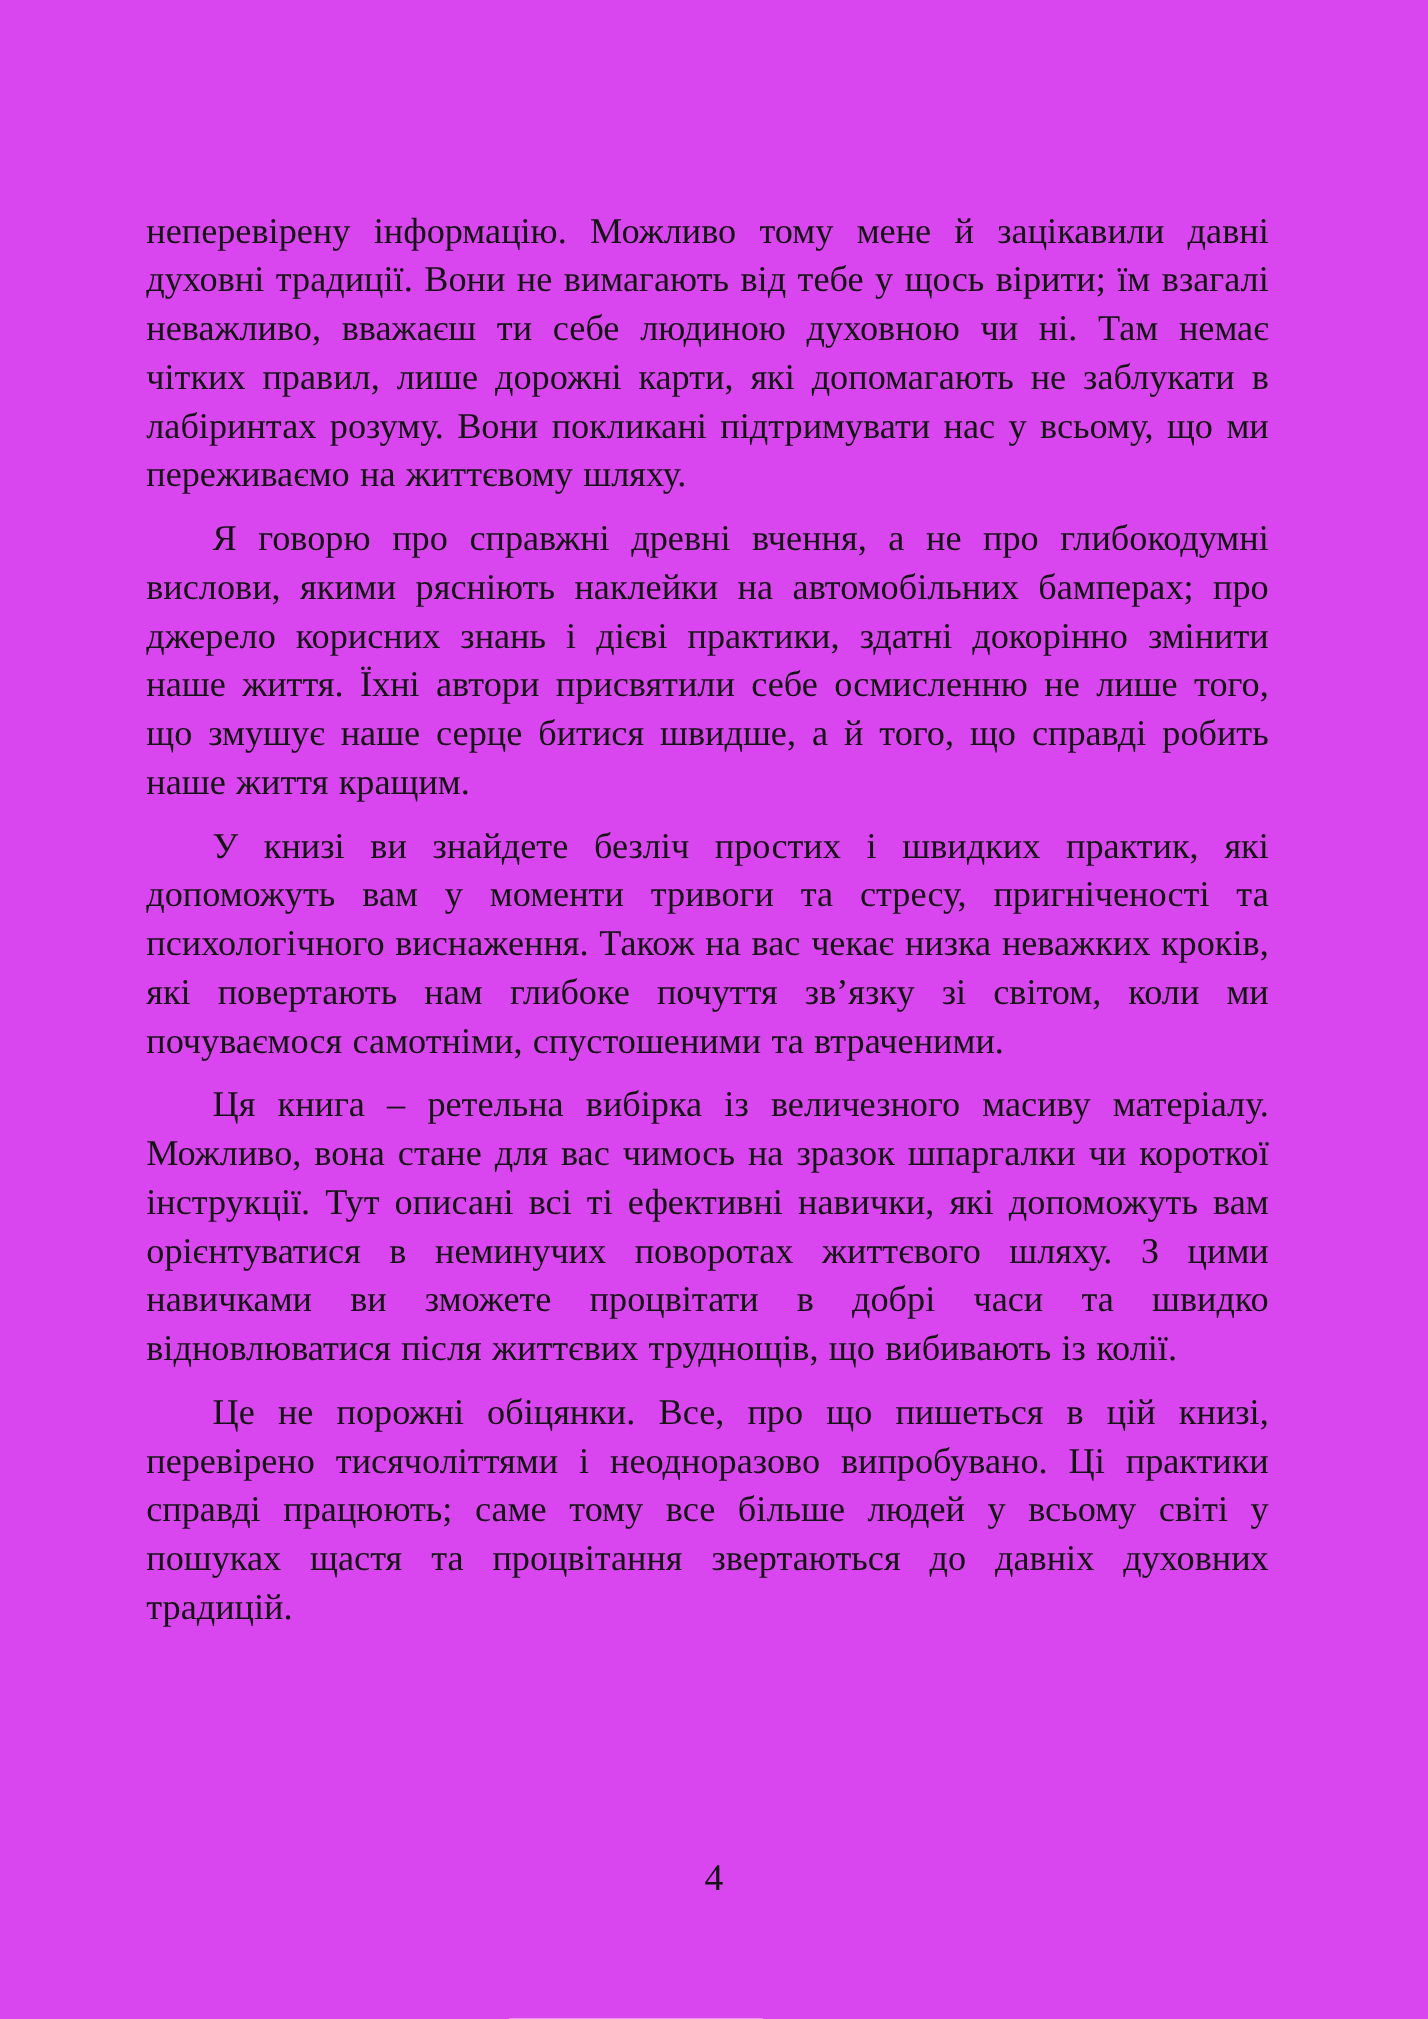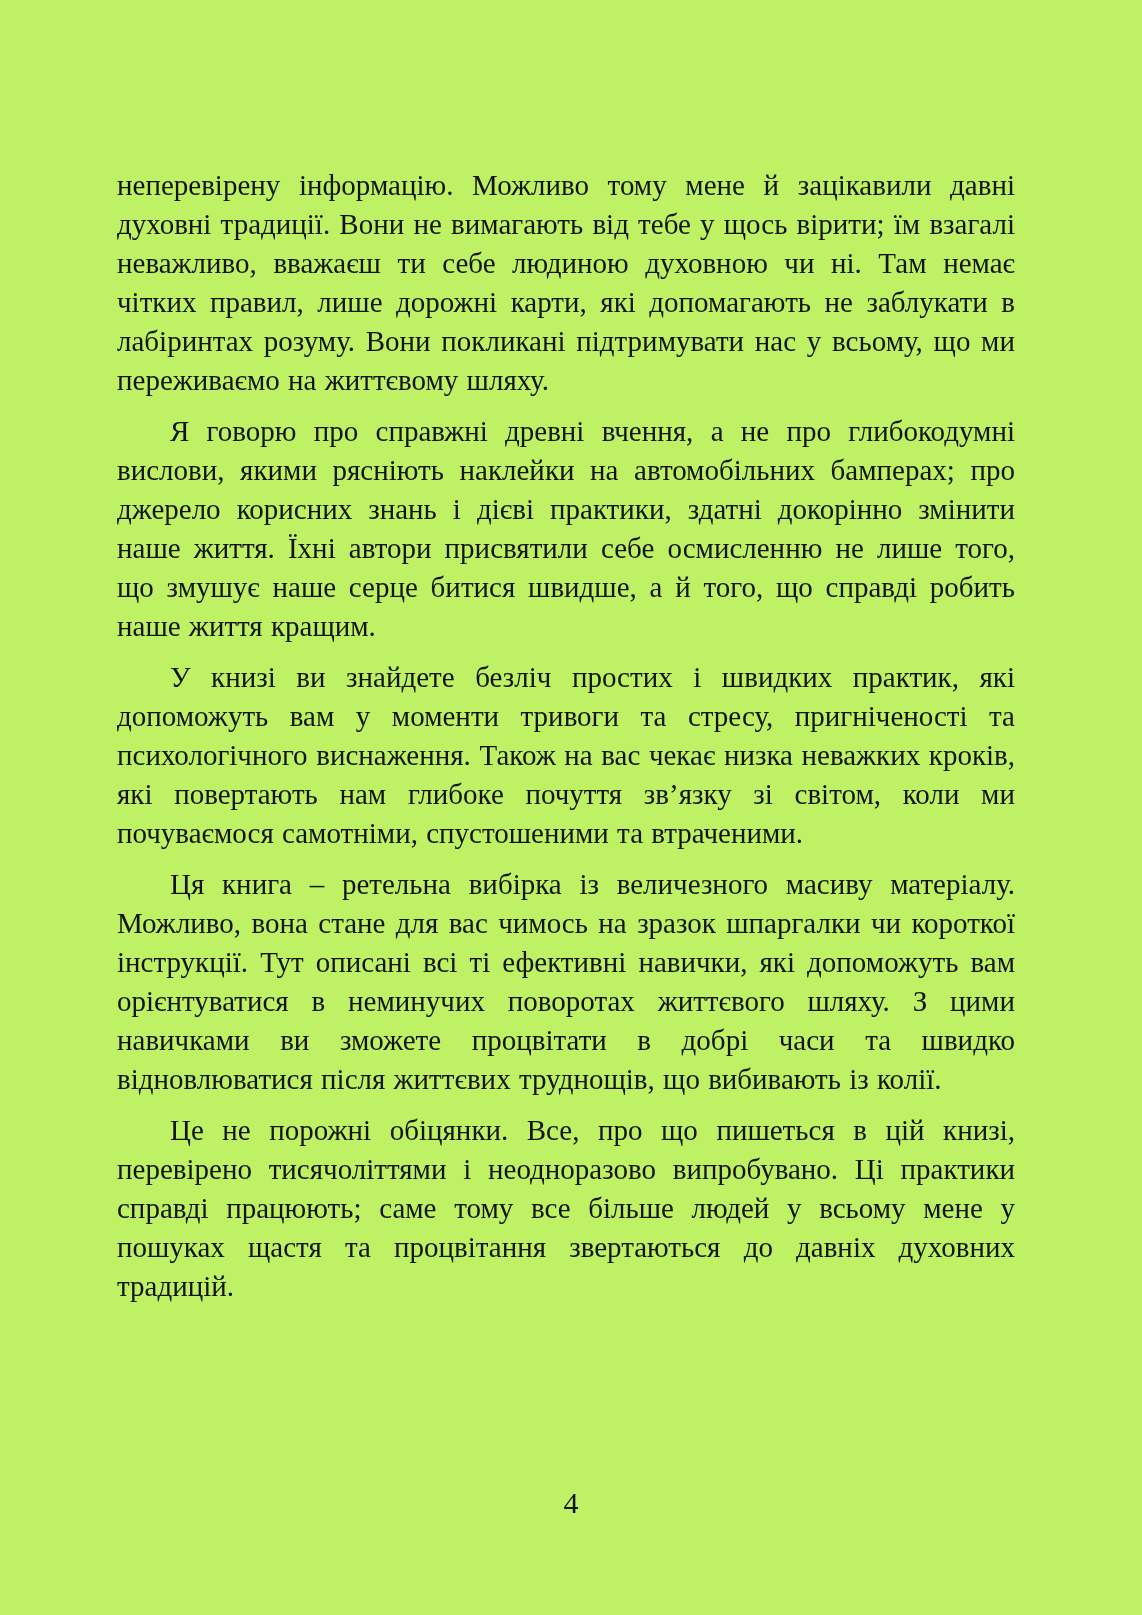--- a/index.html
+++ b/index.html
@@ -4,21 +4,21 @@
 <style>
   html, body {
     margin: 0;
     padding: 0;
     background: #ffffff;
   }
   .book-page {
     position: relative;
     width: 1142px;
     height: 1615px;
-    background: #bef264;
+    background: #d946ef;
     color: #141414;
     font-family: "Liberation Serif", "DejaVu Serif", serif;
     overflow: hidden;
   }
   .text-block {
     position: absolute;
     left: 117px;
     top: 166px;
     width: 898px;
     text-align: justify;
@@ -47,16 +47,16 @@
 </style>
 </head>
 <body>
 
 <div class="book-page">
   <div class="text-block">
     <p class="para continuation">неперевірену інформацію. Можливо тому мене й зацікавили давні духовні традиції. Вони не вимагають від тебе у щось вірити; їм взагалі неважливо, вважаєш ти себе людиною духовною чи ні. Там немає чітких правил, лише дорожні карти, які допомагають не заблукати в лабіринтах розуму. Вони покликані підтримувати нас у всьому, що ми переживаємо на життєвому шляху.</p>
     <p class="para">Я говорю про справжні древні вчення, а не про глибокодумні вислови, якими рясніють наклейки на автомобільних бамперах; про джерело корисних знань і дієві практики, здатні докорінно змінити наше життя. Їхні автори присвятили себе осмисленню не лише того, що змушує наше серце битися швидше, а й того, що справді робить наше життя кращим.</p>
     <p class="para">У книзі ви знайдете безліч простих і швидких практик, які допоможуть вам у моменти тривоги та стресу, пригніченості та психологічного виснаження. Також на вас чекає низка неважких кроків, які повертають нам глибоке почуття зв’язку зі світом, коли ми почуваємося самотніми, спустошеними та втраченими.</p>
     <p class="para">Ця книга – ретельна вибірка із величезного масиву матеріалу. Можливо, вона стане для вас чимось на зразок шпаргалки чи короткої інструкції. Тут описані всі ті ефективні навички, які допоможуть вам орієнтуватися в неминучих поворотах життєвого шляху. З цими навичками ви зможете процвітати в добрі часи та швидко відновлюватися після життєвих труднощів, що вибивають із колії.</p>
-    <p class="para">Це не порожні обіцянки. Все, про що пишеться в цій книзі, перевірено тисячоліттями і неодноразово випробувано. Ці практики справді працюють; саме тому все більше людей у всьому мене у пошуках щастя та процвітання звертаються до давніх духовних традицій.</p>
+    <p class="para">Це не порожні обіцянки. Все, про що пишеться в цій книзі, перевірено тисячоліттями і неодноразово випробувано. Ці практики справді працюють; саме тому все більше людей у всьому світі у пошуках щастя та процвітання звертаються до давніх духовних традицій.</p>
   </div>
   <div class="page-number">4</div>
 </div>
 
 </body></html>

